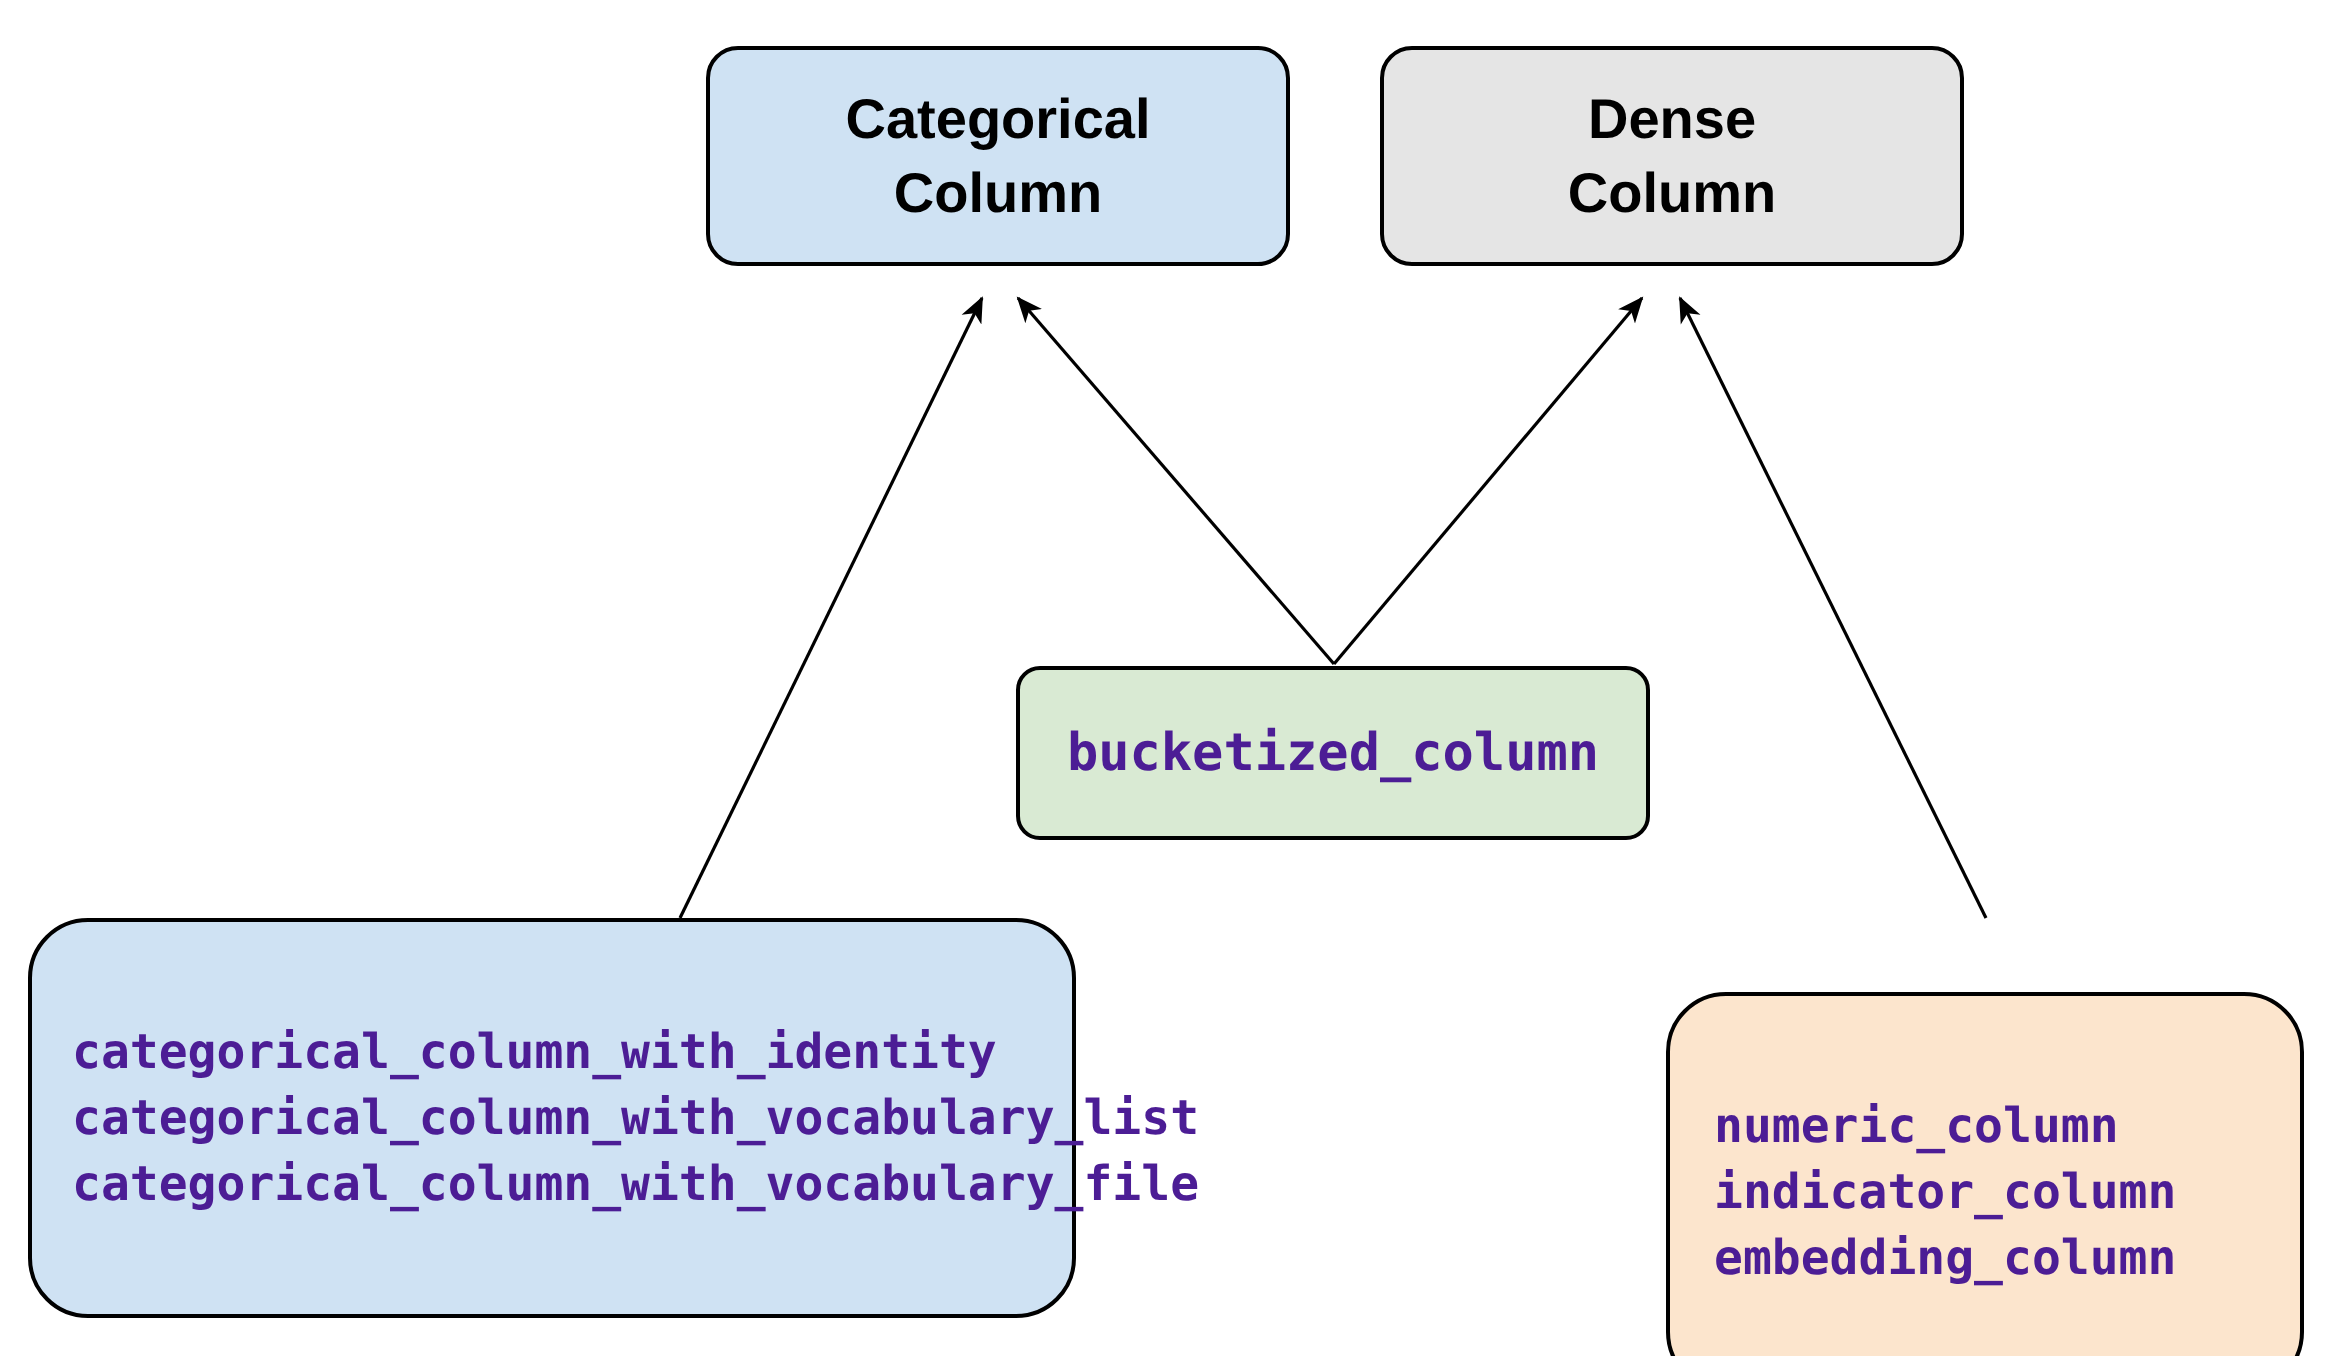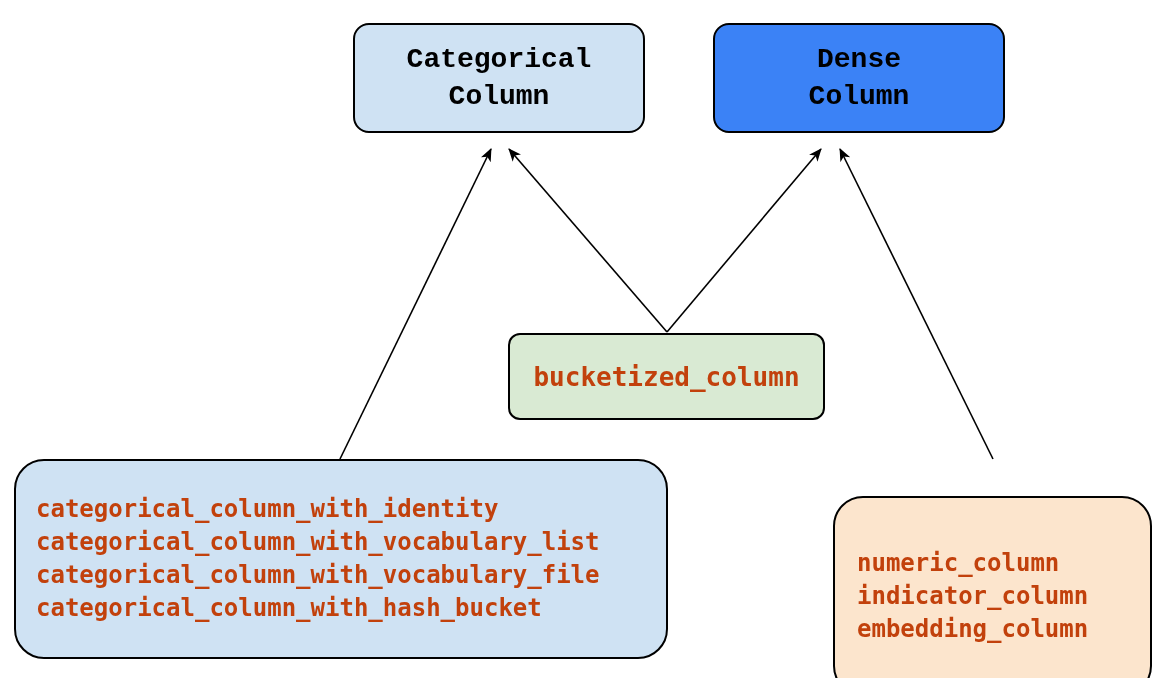--- a/index.html
+++ b/index.html
@@ -32,32 +32,32 @@
     box-sizing: border-box;
     border: 2px solid #000000;
     display: flex;
     flex-direction: column;
     justify-content: center;
   }
   .node-header {
     align-items: center;
     text-align: center;
     border-radius: 16px;
-    font-family: Liberation Mono, monospace;
+    font-family: Liberation Sans, sans-serif;
     font-weight: bold;
     font-size: 28px;
     line-height: 37px;
     color: #000000;
     white-space: pre-line;
   }
   .node-code {
     border-radius: 12px;
     font-family: "DejaVu Sans Mono", monospace;
     font-weight: bold;
-    color: #c2410c;
+    color: #4c1d95;
   }
   .node-single {
     align-items: center;
     text-align: center;
     font-size: 26px;
   }
   .node-list {
     border-radius: 30px;
     font-size: 24px;
   }
@@ -71,21 +71,21 @@
   }
   #node-dense {
     left: 690px; top: 23px; width: 292px; height: 110px;
     background: #fce5cd;
   }
   #node-bucketized {
     left: 508px; top: 333px; width: 317px; height: 87px;
     background: #d9ead3;
   }
   #node-categorical-impls {
-    left: 14px; top: 459px; width: 654px; height: 200px;
+    left: 14px; top: 459px; width: 524px; height: 200px;
     background: #cfe2f3;
     padding-left: 20px;
   }
   #node-dense-impls {
     left: 833px; top: 460px; width: 319px; height: 200px;
     background: #fce5cd;
     padding-left: 22px;
   }
 </style>
 </head>
@@ -103,34 +103,33 @@
     <line x1="667" y1="332" x2="509" y2="149" marker-end="url(#arrowhead)"></line>
     <line x1="667" y1="332" x2="821" y2="149" marker-end="url(#arrowhead)"></line>
     <line x1="993" y1="459" x2="840" y2="149" marker-end="url(#arrowhead)"></line>
   </svg>
 
   <div class="node node-header" id="node-categorical" style="background-color: rgb(207, 226, 243);">
     <span>Categorical
 Column</span>
   </div>
 
-  <div class="node node-header" id="node-dense" style="background-color: #3b82f6; margin-left: 23px;">
+  <div class="node node-header" id="node-dense" style="background-color: #e5e5e5;">
     <span>Dense
 Column</span>
   </div>
 
   <div class="node node-code node-single" id="node-bucketized" style="background-color: rgb(217, 234, 211);">
     <span>bucketized_column</span>
   </div>
 
   <div class="node node-code node-list" id="node-categorical-impls" style="background-color: rgb(207, 226, 243);">
     <div class="code-line">categorical_column_with_identity</div>
     <div class="code-line">categorical_column_with_vocabulary_list</div>
     <div class="code-line">categorical_column_with_vocabulary_file</div>
-    <div class="code-line">categorical_column_with_hash_bucket</div>
   </div>
 
   <div class="node node-code node-list" id="node-dense-impls" style="background-color: rgb(252, 229, 205); margin-top: 36px;">
     <div class="code-line">numeric_column</div>
     <div class="code-line">indicator_column</div>
     <div class="code-line">embedding_column</div>
   </div>
 
 </div>
 

